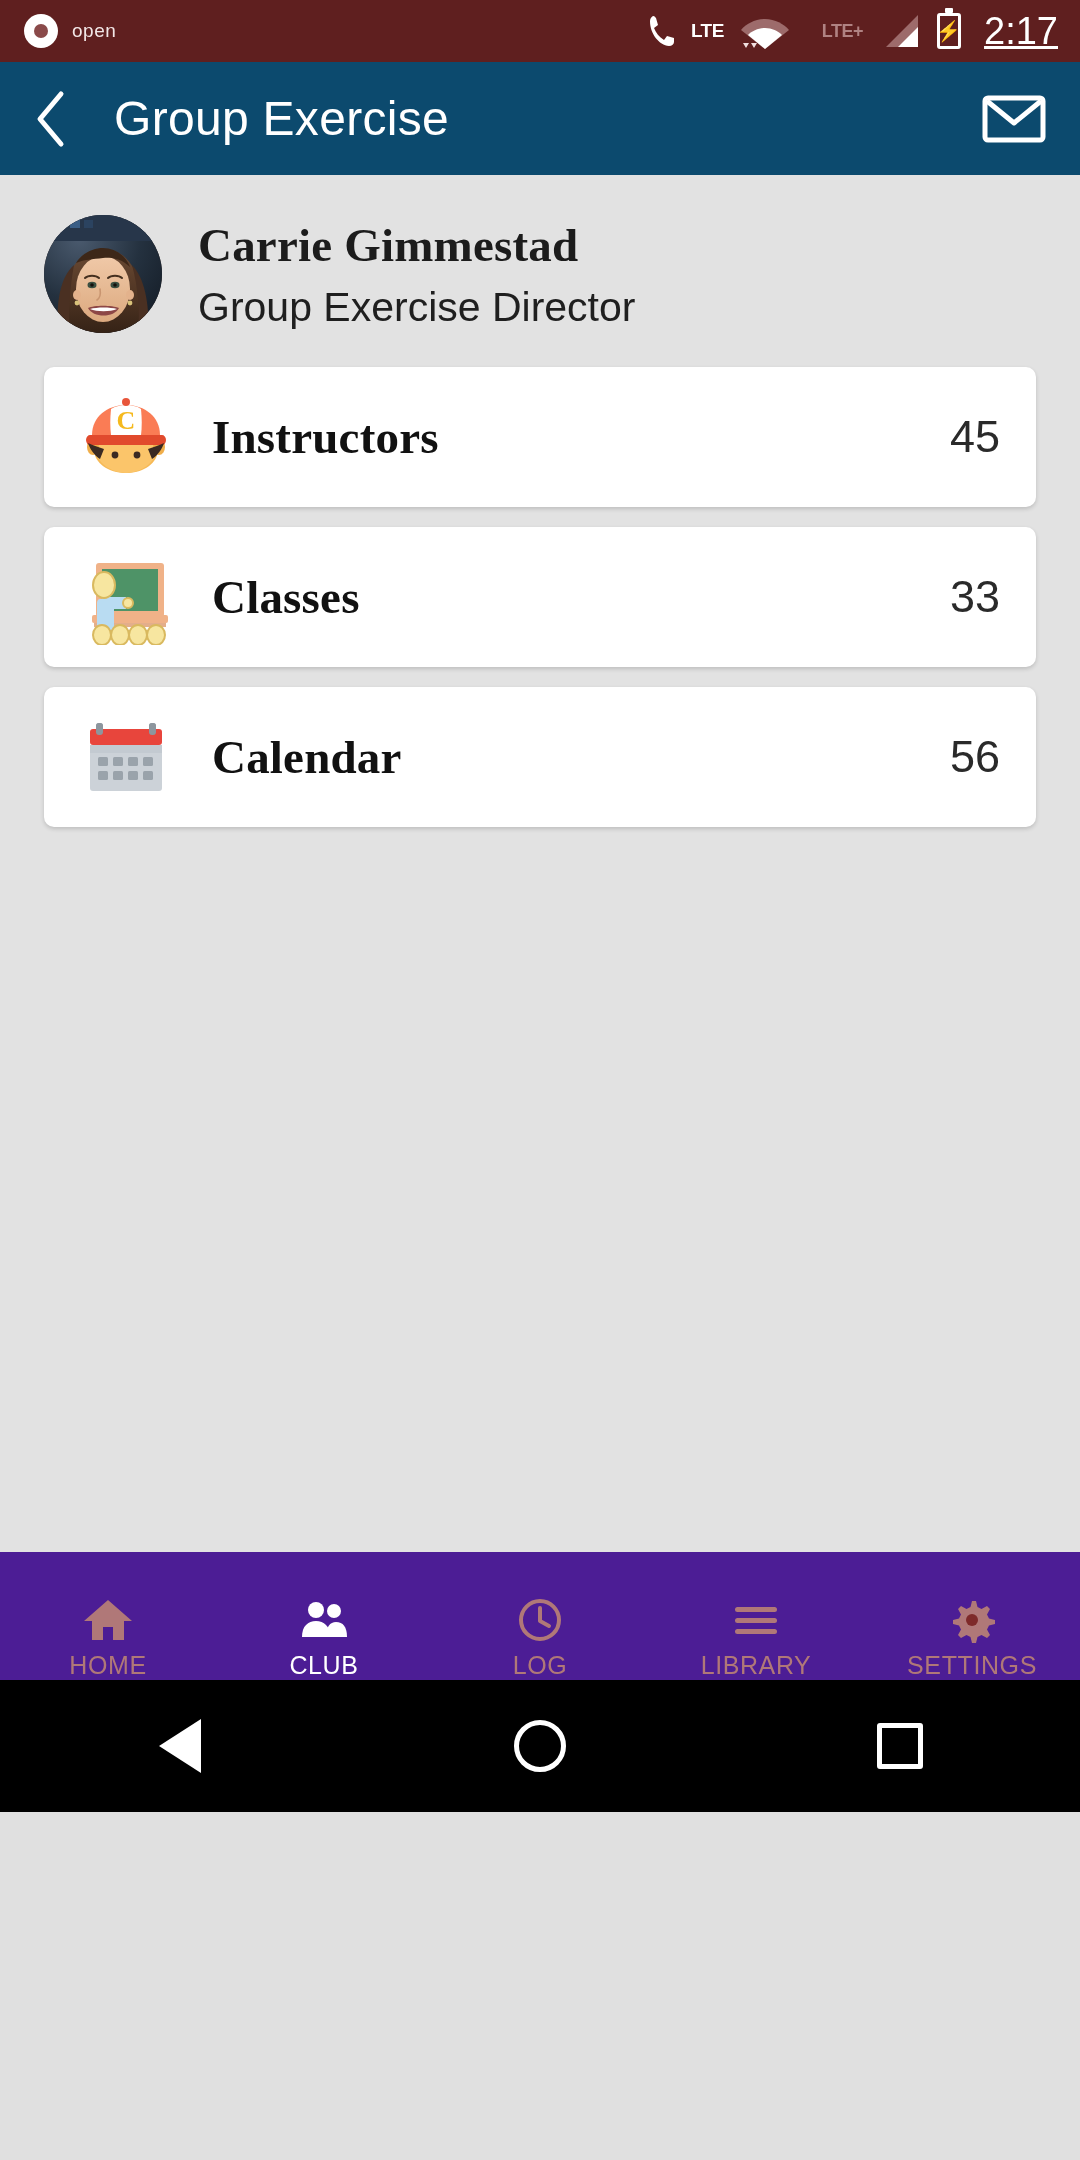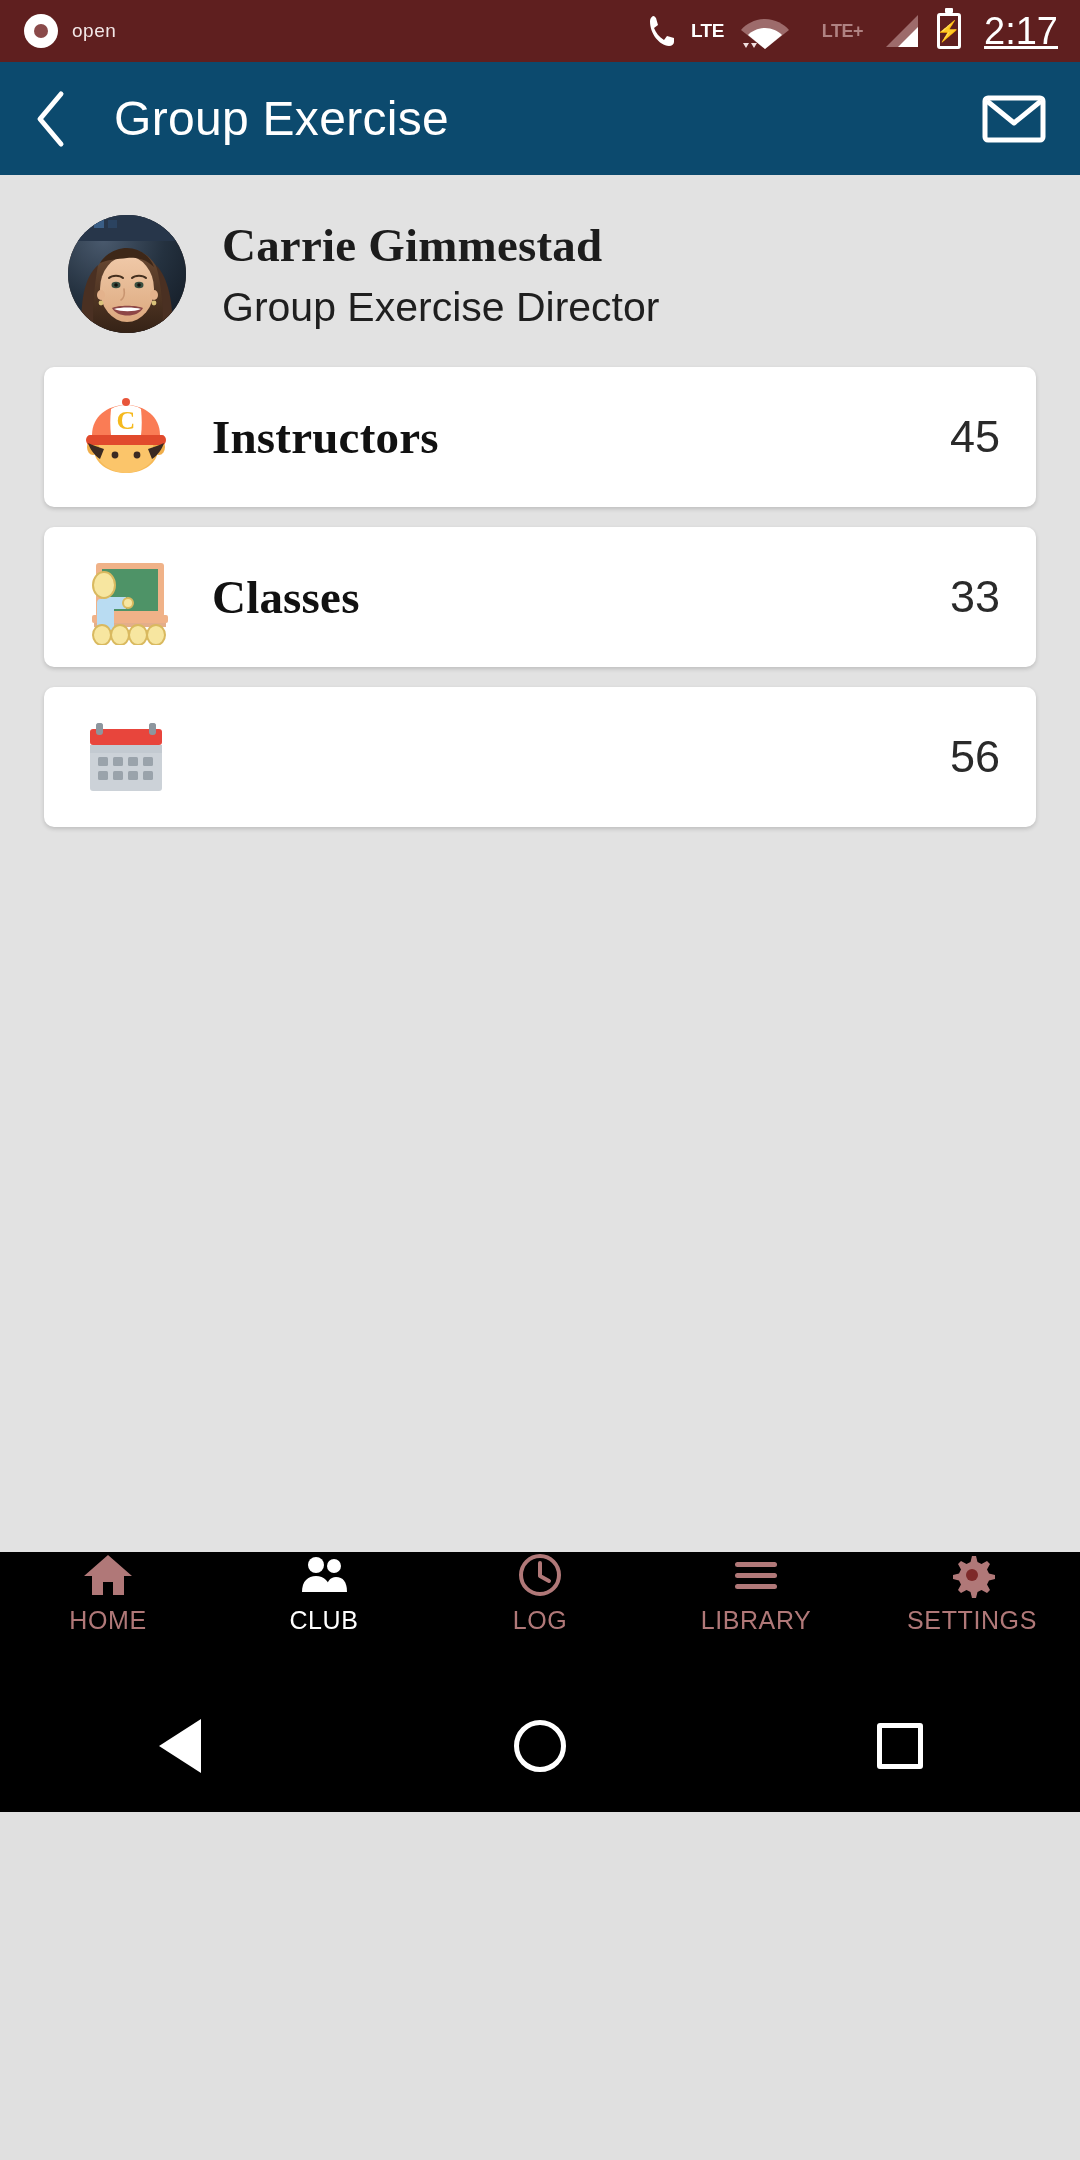--- a/index.html
+++ b/index.html
@@ -40,21 +40,21 @@
     padding:0 34px; position:relative; color:#fff;
   }
   .back-btn { width:70px; font-size:52px; line-height:1; font-weight:300; color:#fff; display:flex; align-items:center; justify-content:flex-start; cursor:pointer; }
   .appbar-title { font-size:48px; font-weight:400; letter-spacing:.3px; margin-left:10px; }
   .mail-btn { margin-left:auto; width:64px; height:50px; cursor:pointer; }
   .mail-btn svg { width:100%; height:100%; display:block; }
 
   
   .content { flex:1 1 auto; background:#e2e2e2; position:relative; overflow:hidden; }
 
-  .profile { display:flex; align-items:center; padding:40px 0 0 44px;margin-left:24px; }
+  .profile { display:flex; align-items:center; padding:40px 0 0 44px; }
   .avatar {
     width:118px; height:118px; border-radius:50%; overflow:hidden; flex:0 0 118px;
     position:relative; background:#3a2b26;
   }
   .avatar svg { width:100%; height:100%; display:block; }
   .profile-text { margin-left:36px; }
   .profile-name { font-family:"Liberation Serif", serif; font-weight:bold; font-size:47px; color:#1c1c1c; letter-spacing:.2px; }
   .profile-role { font-size:41px; color:#1f1f1f; margin-top:12px; font-weight:400; }
 
   .cards { margin-top:34px; padding:0 44px; display:flex; flex-direction:column; gap:20px; }
@@ -64,21 +64,21 @@
     box-shadow:0 2px 4px rgba(0,0,0,.16);
     cursor:pointer;
   }
   .card-icon { width:104px; height:104px; flex:0 0 104px; display:flex; align-items:center; justify-content:center; }
   .card-icon svg { width:96px; height:96px; display:block; }
   .card-label { font-family:"Liberation Serif", serif; font-weight:bold; font-size:47px; color:#111; margin-left:34px; letter-spacing:.2px; }
   .card-count { margin-left:auto; font-size:45px; color:#2a2a2a; font-weight:400; }
 
   
   .tabbar {
-    flex:0 0 128px; background:#000000; display:flex; align-items:flex-start;
+    flex:0 0 128px; background:#4c1d95; display:flex; align-items:flex-end;
   }
   .tab { flex:1 1 0; display:flex; flex-direction:column; align-items:center; justify-content:center; gap:8px; cursor:pointer; color:#b07878; }
   .tab.active { color:#ffffff; }
   .tab svg { width:52px; height:46px; display:block; }
   .tab-label { font-size:25px; letter-spacing:.6px; }
 
   
   .navbar { flex:0 0 132px; background:#000000; display:flex; align-items:center; justify-content:space-around; }
   .nav-btn { width:110px; height:70px; display:flex; align-items:center; justify-content:center; cursor:pointer; }
   .nav-back { width:0;height:0;border-style:solid;border-width:27px 42px 27px 0;border-color:transparent #ffffff transparent transparent; }
@@ -252,20 +252,21 @@
               <rect x="65" y="48" width="10" height="9" rx="1.5"></rect>
               <rect x="20" y="62" width="10" height="9" rx="1.5"></rect>
               <rect x="35" y="62" width="10" height="9" rx="1.5"></rect>
               <rect x="50" y="62" width="10" height="9" rx="1.5"></rect>
               <rect x="65" y="62" width="10" height="9" rx="1.5"></rect>
             </g>
             <rect x="18" y="14" width="7" height="12" rx="3" fill="#8d969e"></rect>
             <rect x="71" y="14" width="7" height="12" rx="3" fill="#8d969e"></rect>
           </svg>
         </div>
+        <div class="card-label">Calendar</div>
         <div class="card-count">56</div>
       </div>
 
     </div>
   </div>
 
   <div class="tabbar">
 
     <div class="tab">
       <svg viewBox="0 0 52 46">

